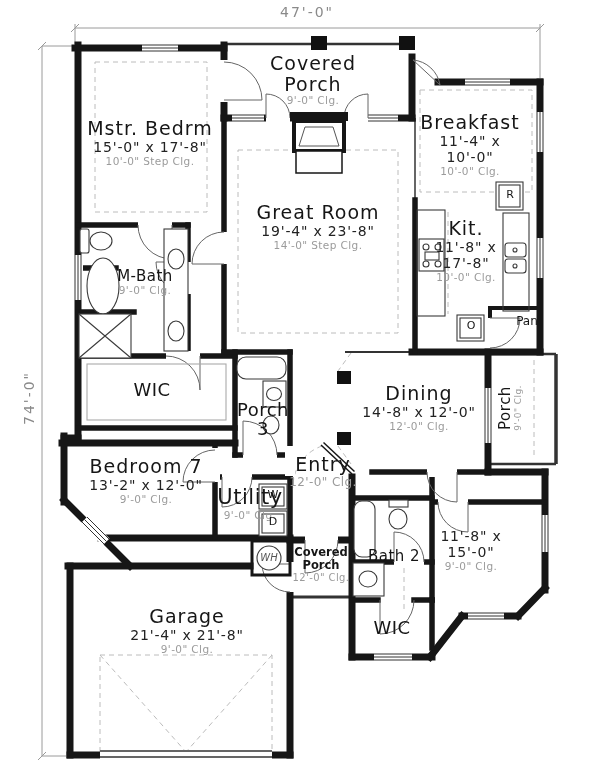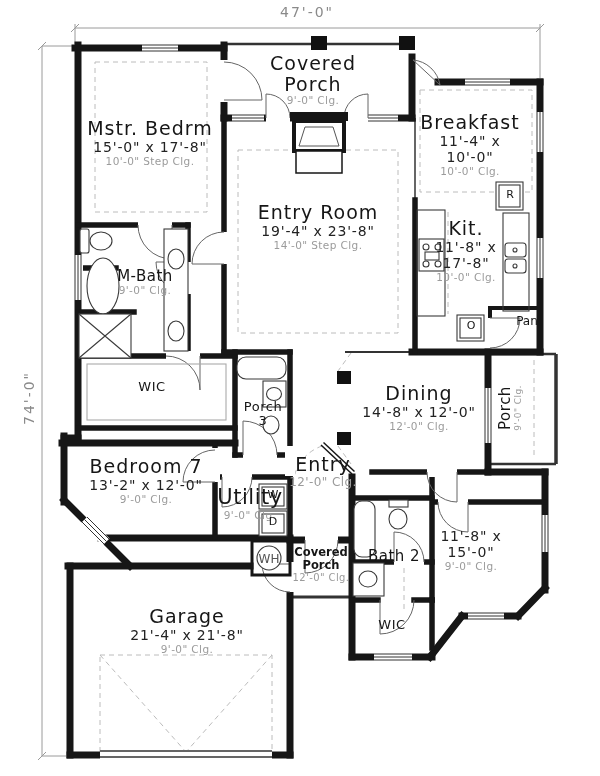--- a/index.html
+++ b/index.html
@@ -2,27 +2,27 @@
 <html><head>
 <meta charset="utf-8">
 <style>
   html,body{margin:0;padding:0;background:#fff;}
   .plan{position:relative;width:600px;height:776px;background:#fff;overflow:hidden;
         font-family:"DejaVu Sans", sans-serif;color:#161616;}
   .plan svg{position:absolute;left:0;top:0;}
   .lbl{position:absolute;transform:translateX(-50%);text-align:center;line-height:1.08;white-space:nowrap;z-index:5;}
   .nm{font-size:19px;letter-spacing:1px;color:#161616;}
   .nm-sm{font-size:15px;letter-spacing:.5px;color:#161616;}
-  .nm-xs{font-size:13px;letter-spacing:.5px;color:#161616;}
+  .nm-xs{font-size:18px;letter-spacing:.5px;color:#161616;}
   .sz{font-size:14px;letter-spacing:.8px;color:#222;margin-top:1px;}
   .cl{font-size:10.5px;letter-spacing:.4px;color:#9b9b9b;margin-top:1px;}
   .dim{font-size:14px;letter-spacing:2px;color:#8a8a8a;}
   .vrot{transform:translate(-50%,-50%) rotate(-90deg);}
   .tiny{font-size:11px;color:#161616;}
-  .teeny{font-size:12px;color:#555;}
+  .teeny{font-size:10px;color:#555;font-style:italic;}
   .bold-sm{font-size:11.5px;font-weight:bold;line-height:1.15;color:#161616;}
 </style>
 </head>
 <body>
 
 <div class="plan">
 
 <svg width="600" height="776" viewBox="0 0 600 776">
 
   <g stroke="#9a9a9a" stroke-width="1" fill="none">
@@ -275,21 +275,21 @@
   </div>
 
   <div class="lbl" style="left:470px;top:112px">
     <div class="nm">Breakfast</div>
     <div class="sz">11'-4" x</div>
     <div class="sz">10'-0"</div>
     <div class="cl">10'-0" Clg.</div>
   </div>
 
   <div class="lbl" style="left:318px;top:202px">
-    <div class="nm">Entry Room</div>
+    <div class="nm">Great Room</div>
     <div class="sz">19'-4" x 23'-8"</div>
     <div class="cl">14'-0" Step Clg.</div>
   </div>
 
   <div class="lbl" style="left:466px;top:218px">
     <div class="nm">Kit.</div>
     <div class="sz">11'-8" x</div>
     <div class="sz">17'-8"</div>
     <div class="cl">10'-0" Clg.</div>
   </div>

